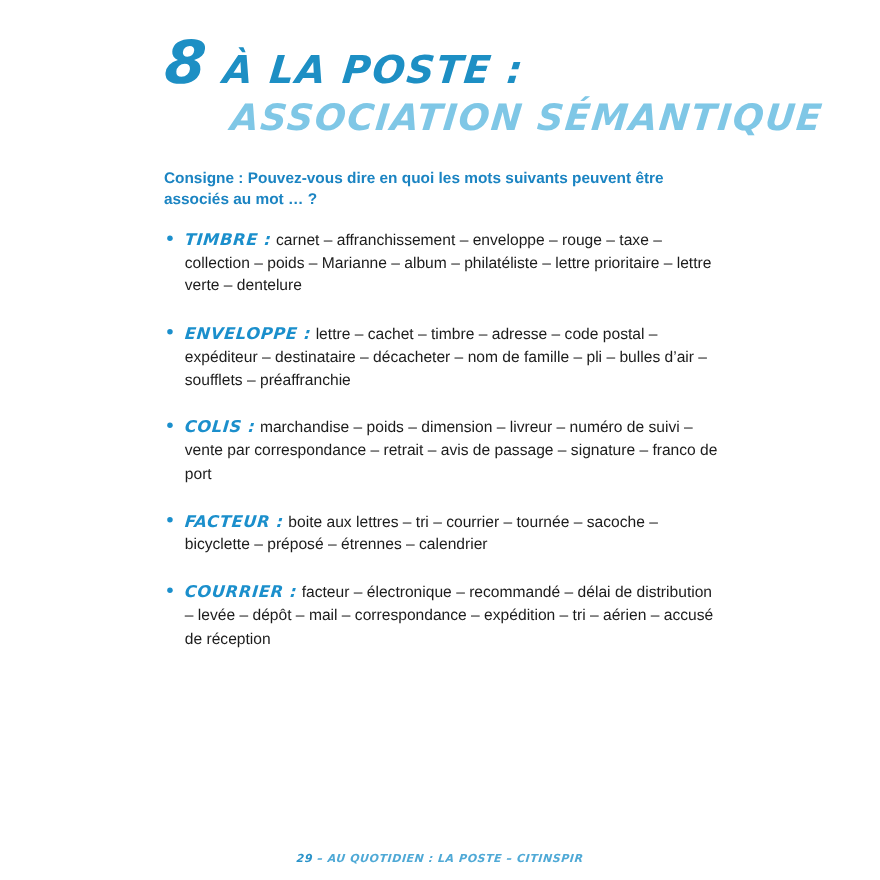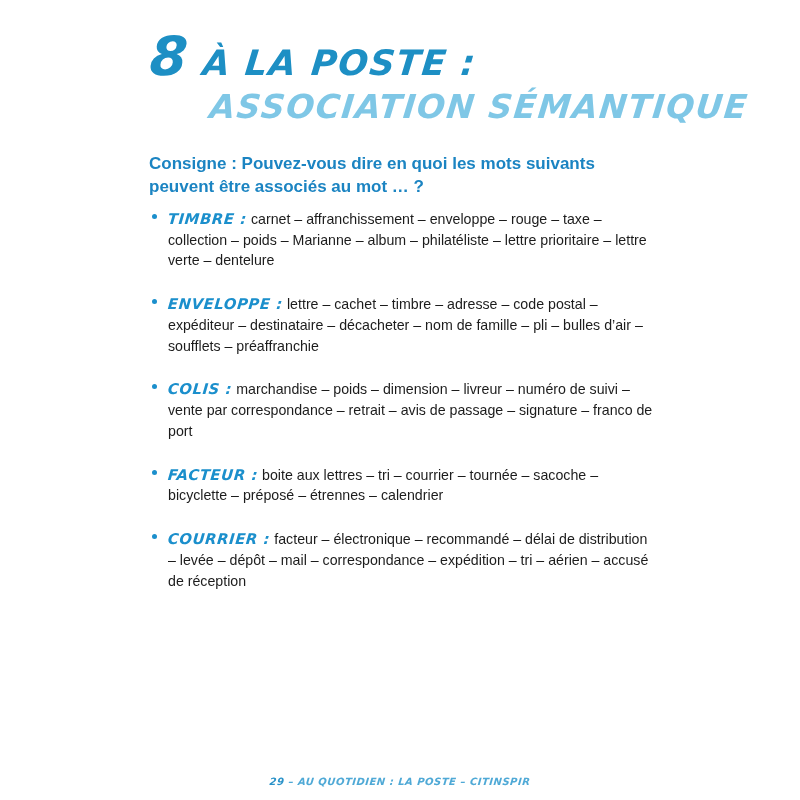--- a/index.html
+++ b/index.html
@@ -64,21 +64,21 @@
     transform: skewX(-6deg);
     white-space: nowrap;
   }
 
   
   .consigne {
     position: absolute;
     left: 149px;
     top: 152px;
     width: 500px;
-    font-size: 17px;
+    font-size: 14px;
     font-weight: 700;
     line-height: 1.38;
     color: #1b84c2;
   }
 
   
   .word-list {
     position: absolute;
     left: 149px;
     top: 208px;

